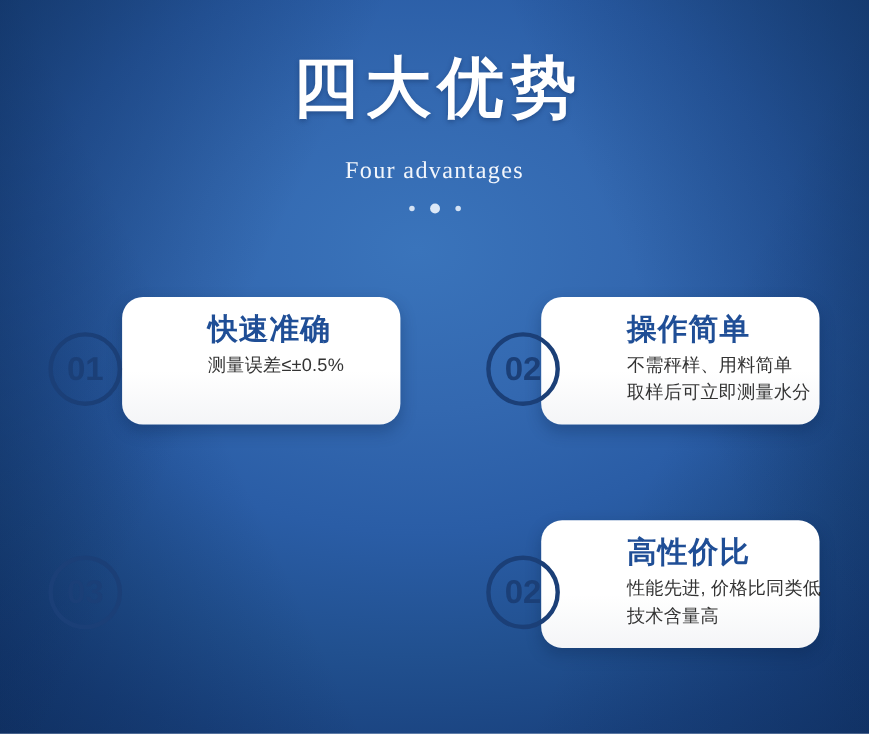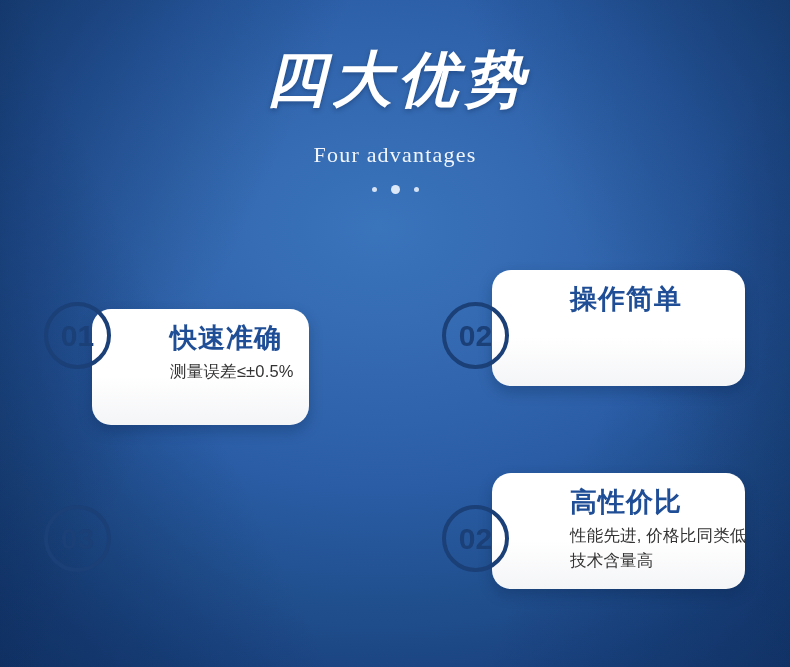--- a/index.html
+++ b/index.html
@@ -51,21 +51,20 @@
   #main-title {
     font-family: "Liberation Serif", "DejaVu Serif", serif;
     font-weight: bold;
     font-size: 60px;
     line-height: 72px;
     color: #ffffff;
     letter-spacing: 6px;
     text-indent: 6px;
     margin: 0;
     text-shadow: 0 2px 5px rgba(8,30,70,0.35);
-    font-style: italic;
   }
   #subtitle {
     font-family: "Liberation Serif", "DejaVu Serif", serif;
     font-size: 22px;
     line-height: 30px;
     color: #f2f6fc;
     letter-spacing: 1.2px;
     margin-top: 24px;
   }
   #dots {
@@ -132,21 +131,21 @@
   .badge-num {
     font-family: "Liberation Sans", "DejaVu Sans", sans-serif;
     font-weight: bold;
     font-size: 30px;
     line-height: 30px;
     color: #1b3f77;
     letter-spacing: 0px;
   }
 
   
-  #card-1 { left: 92px; top: 270px; width: 217px; margin-top: 39px; }
+  #card-1 { left: 111px; top: 270px; width: 253px; }
   #card-2 { left: 492px; top: 270px; width: 253px; }
   #card-3 { left: 95px; top: 473px; width: 253px; }
   #card-4 { left: 492px; top: 473px; width: 253px; }
 
   #badge-1 { left: 44px;  top: 302px; }
   #badge-2 { left: 442px; top: 302px; }
   #badge-3 { left: 44px;  top: 505px; }
   #badge-4 { left: 442px; top: 505px; }
 </style>
 </head>
@@ -174,20 +173,24 @@
       </div>
     </div>
   </div>
   <div class="badge" id="badge-1">
     <span class="badge-num">01</span>
   </div>
 
   <div class="card" id="card-2">
     <div class="inner">
       <div class="card-title">操作简单</div>
+      <div class="card-lines">
+        <div>不需秤样、用料简单</div>
+        <div>取样后可立即测量水分</div>
+      </div>
     </div>
   </div>
   <div class="badge" id="badge-2">
     <span class="badge-num">02</span>
   </div>
 
   <div class="badge" id="badge-3">
     <span class="badge-num">03</span>
   </div>
 

